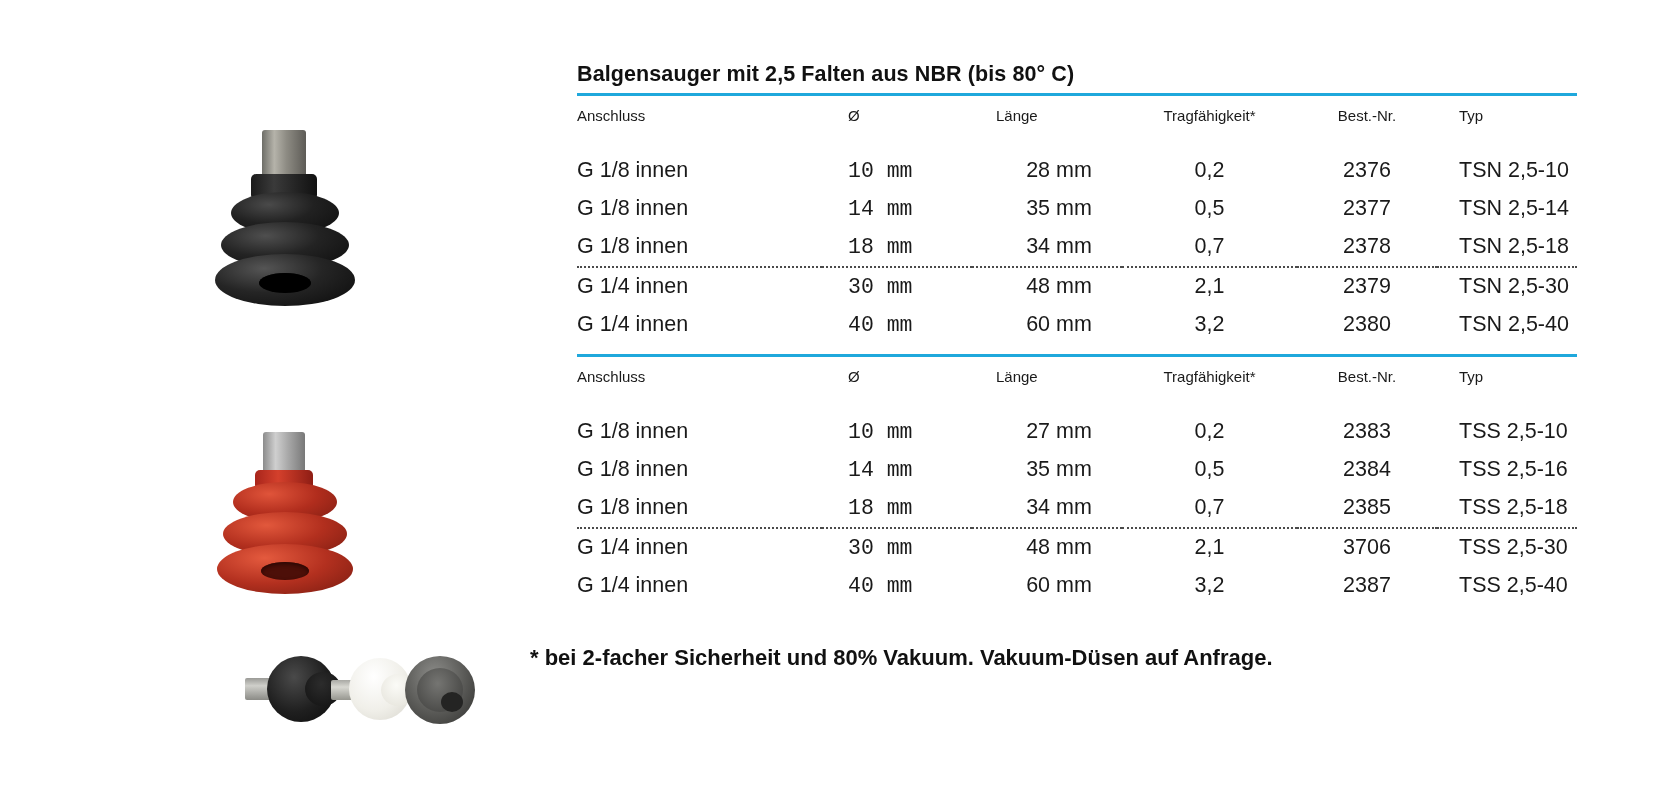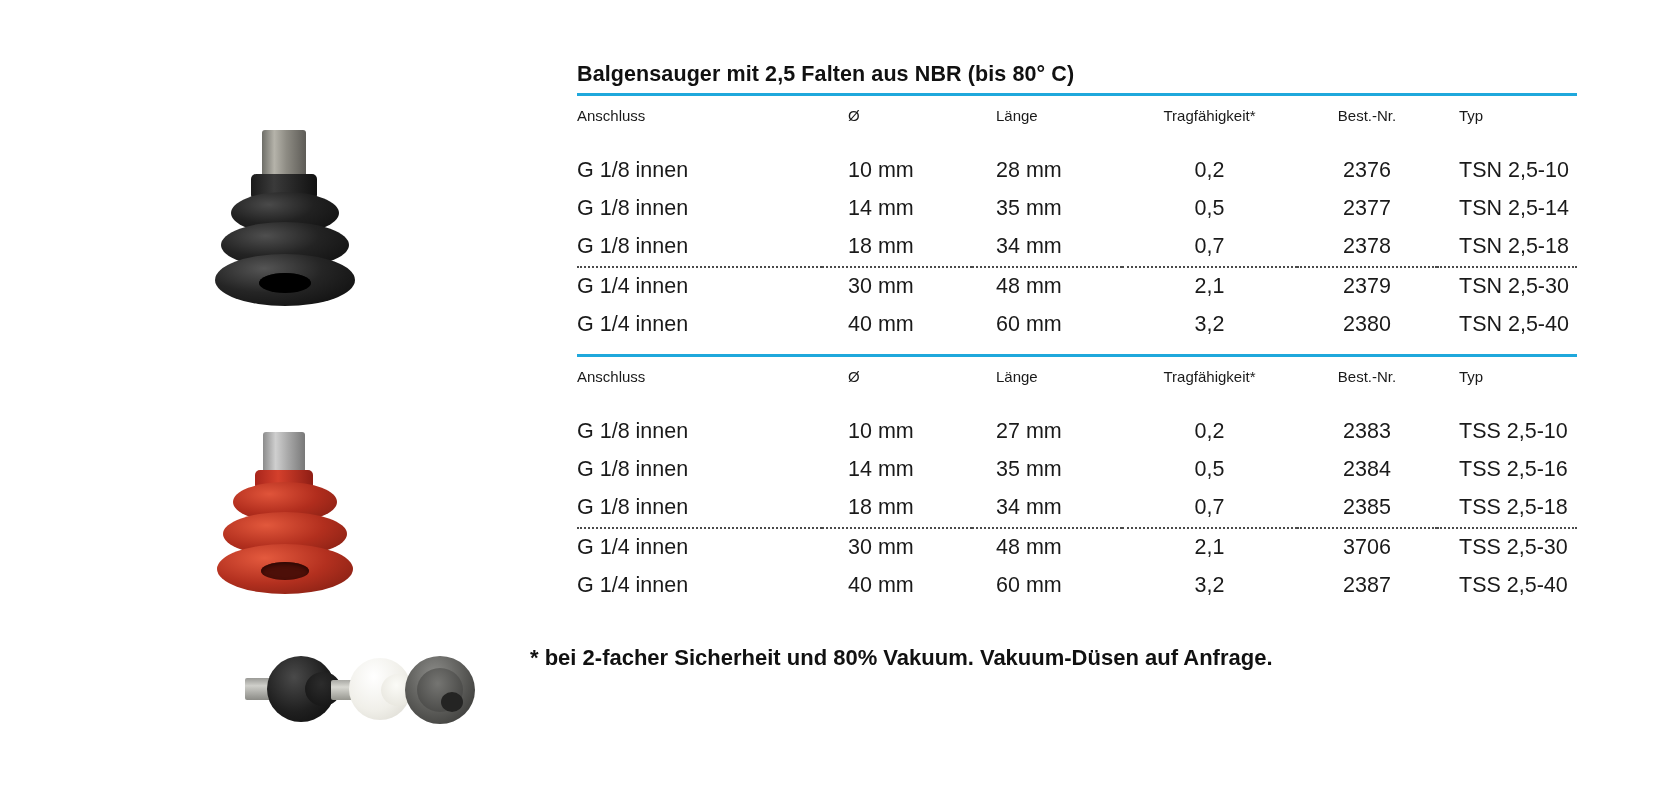--- a/index.html
+++ b/index.html
@@ -264,23 +264,23 @@
 
   table.spec th {
     font-weight: normal;
     text-align: left;
     padding: 9px 0 10px 0;
     font-size: 15px;
     white-space: nowrap;
   }
   table.spec th.num, table.spec td.num { text-align: center; }
   table.spec th.c1h { text-align: left; padding-left: 26px; }
-  table.spec td.c1 { text-align: left; padding-left: 26px; }
+  table.spec td.c1 { text-align: left; padding-left: 26px; font-family: Liberation Mono, monospace; }
   table.spec th.c2h { text-align: left; padding-left: 24px; }
-  table.spec td.c2 { text-align: left; padding-left: 24px; }
+  table.spec td.c2 { text-align: center; padding-left: 24px; }
   table.spec th.c5h { text-align: left; padding-left: 22px; }
   table.spec td.c5 { text-align: left; padding-left: 22px; }
 
   table.spec td {
     padding: 6px 0 7px 0;
     white-space: nowrap;
   }
   table.spec tr.spacer td { padding: 0; height: 18px; }
   table.spec tr.dashed td {
     border-bottom: 2px dotted #4a4a4a;

